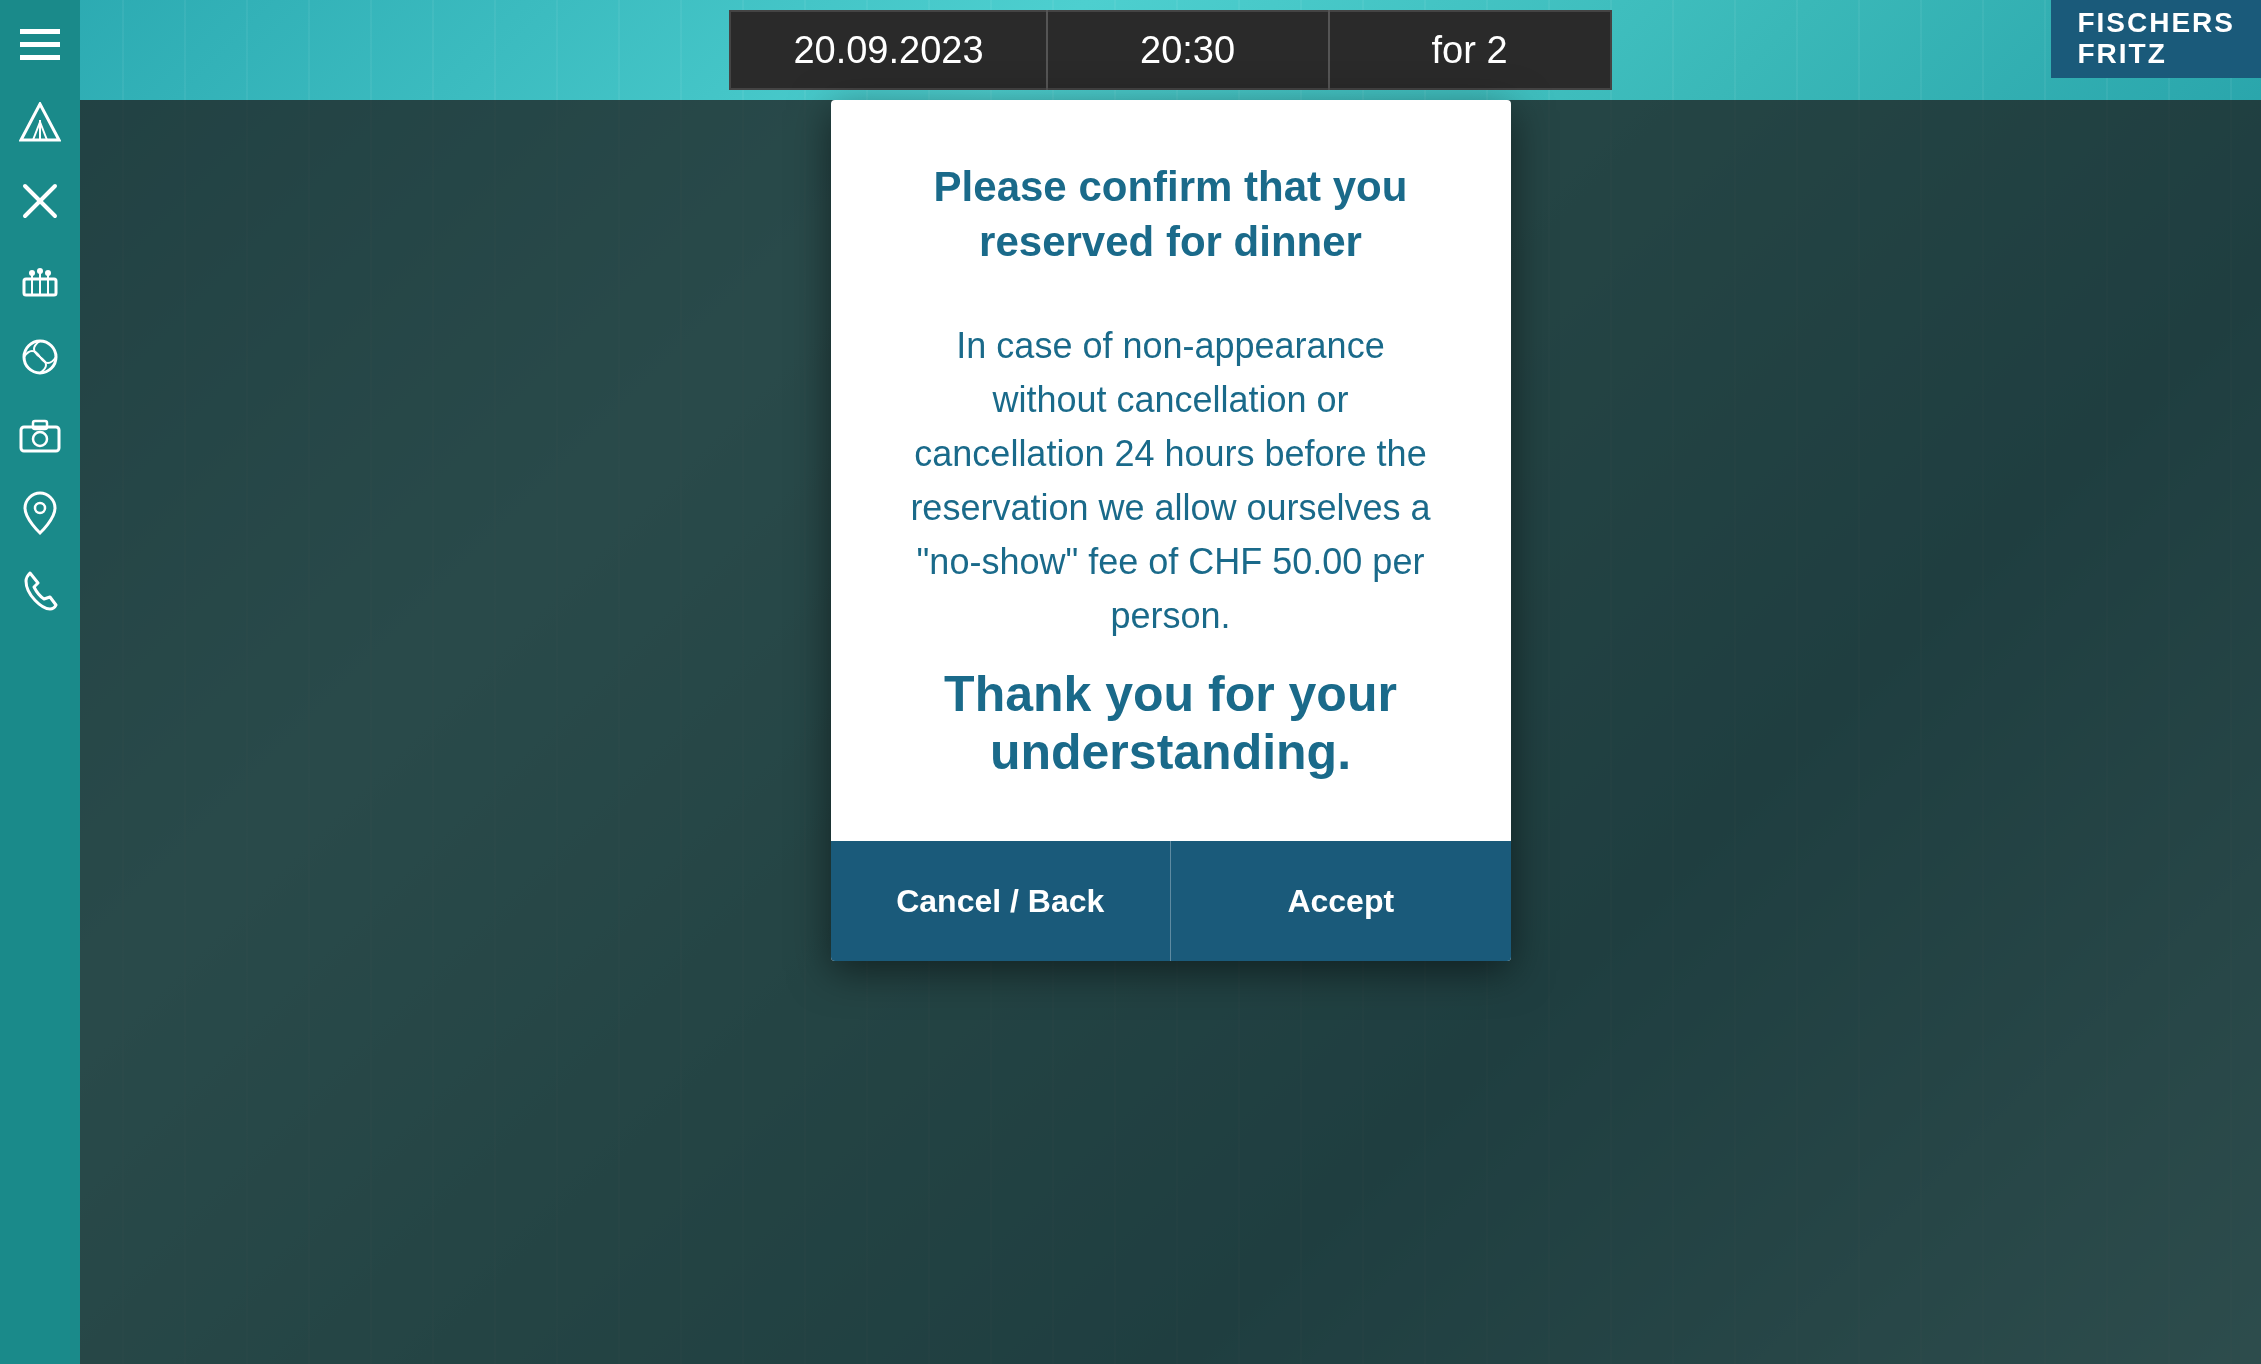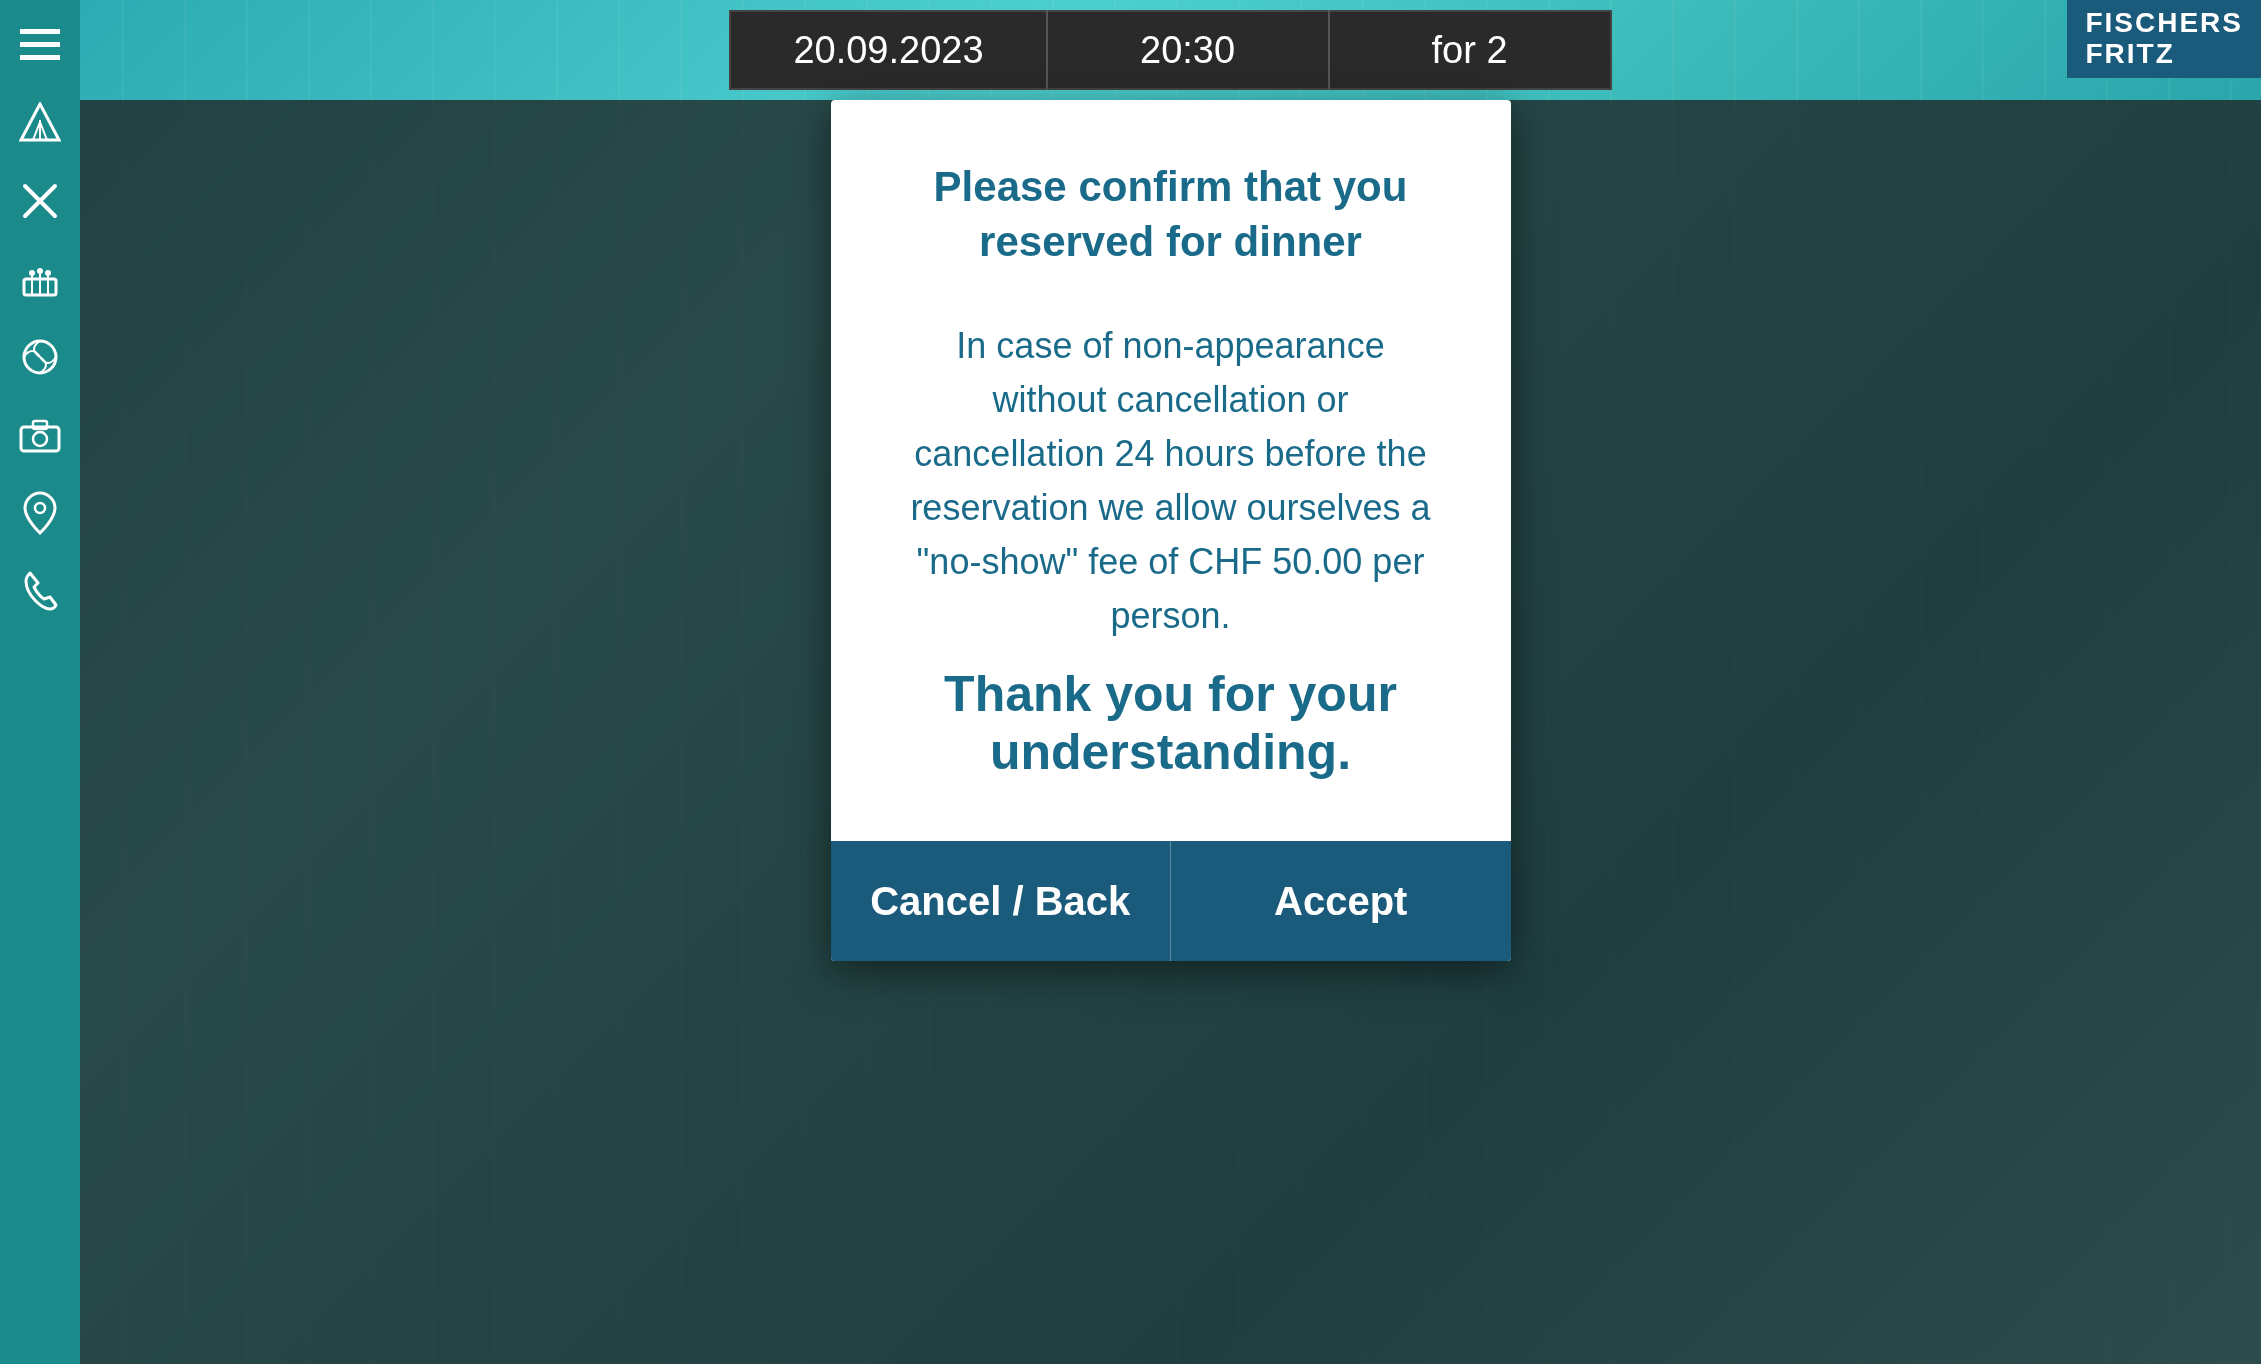--- a/index.html
+++ b/index.html
@@ -61,21 +61,21 @@
       font-size: 28px;
       cursor: pointer;
     }
 
     
     .logo {
       position: absolute;
       top: 0;
       right: 0;
       background: #1a5a7a;
-      padding: 8px 18px;
+      padding: 8px 26px;
       z-index: 20;
     }
 
     .logo-text {
       color: white;
       font-size: 28px;
       font-weight: bold;
       letter-spacing: 2px;
       font-family: 'Arial Black', sans-serif;
       text-transform: uppercase;
@@ -177,21 +177,21 @@
       height: 120px;
       background: #1a5a7a;
     }
 
     .modal-btn {
       flex: 1;
       display: flex;
       align-items: center;
       justify-content: center;
       color: white;
-      font-size: 40px;
+      font-size: 32px;
       font-weight: bold;
       cursor: pointer;
       border: none;
       background: transparent;
     }
 
     .modal-btn:first-child {
       border-right: 1px solid rgba(255,255,255,0.3);
     }
   </style>

